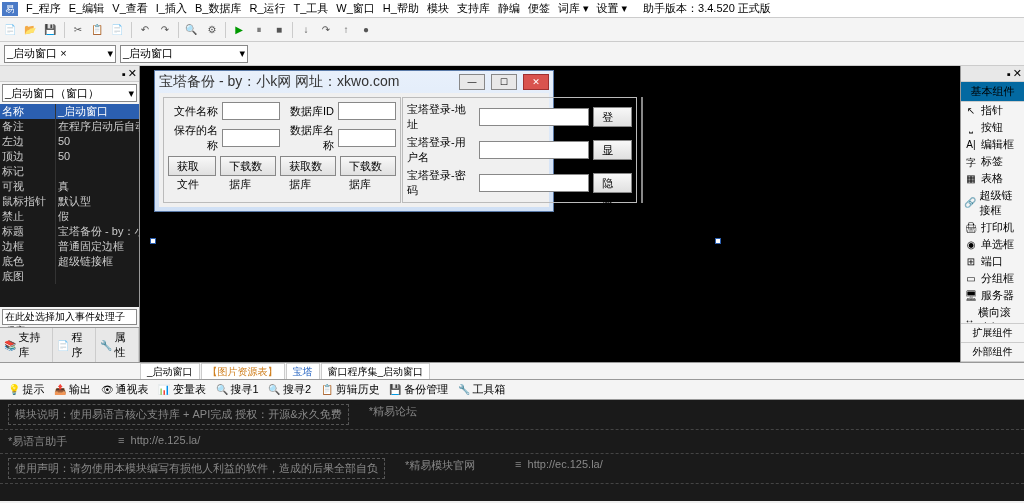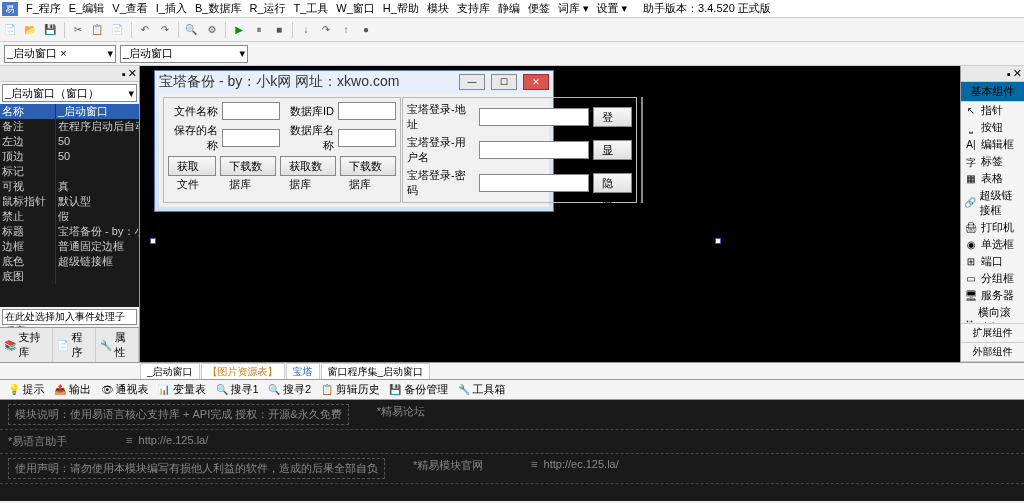--- a/index.html
+++ b/index.html
@@ -49,21 +49,21 @@
 .right-tabs{border-top:1px solid #ccc}
 .rtab{text-align:center;padding:2px;font-size:10px;border-bottom:1px solid #ccc}
 .bottom-tabs{background:#f4f4f4;height:18px;display:flex;border-top:1px solid #999;border-bottom:1px solid #999;padding-left:140px}
 .btab{padding:1px 6px;font-size:10px;border:1px solid #ccc;border-bottom:none;background:#fff;margin-right:1px}
 .btab.active{background:#fff}
 .btab.orange{color:#d08020}
 .btab.blue{color:#2060c0}
 .infobar{background:#f4f4f4;height:20px;display:flex;align-items:center;padding:0 4px;gap:2px;border-bottom:1px solid #999}
 .ibtn{padding:1px 4px;font-size:10px;display:flex;align-items:center;gap:2px}
 .console{background:#1a1a1a;height:101px;overflow:hidden;font-family:Consolas,monospace;font-size:11px;color:#888}
-.crow{display:flex;border-bottom:1px dashed #444;padding:4px 8px;gap:28px}
+.crow{display:flex;border-bottom:1px dashed #444;padding:4px 8px;gap:20px}
 .cbox{border:1px dashed #555;padding:2px 6px;min-width:340px}
 .clink{color:#888}
 </style>
 </head>
 <body>
 
 <div class="menubar">
   <div class="logo">易</div>
   <span>F_程序</span>
   <span>E_编辑</span>

